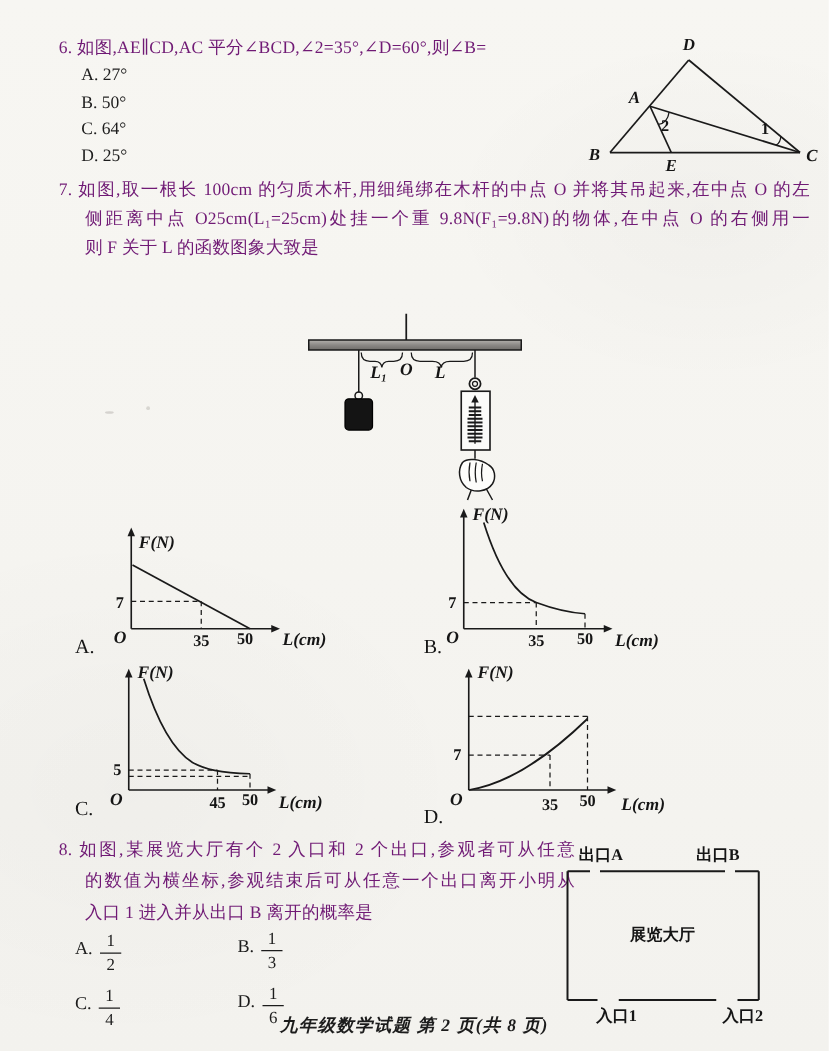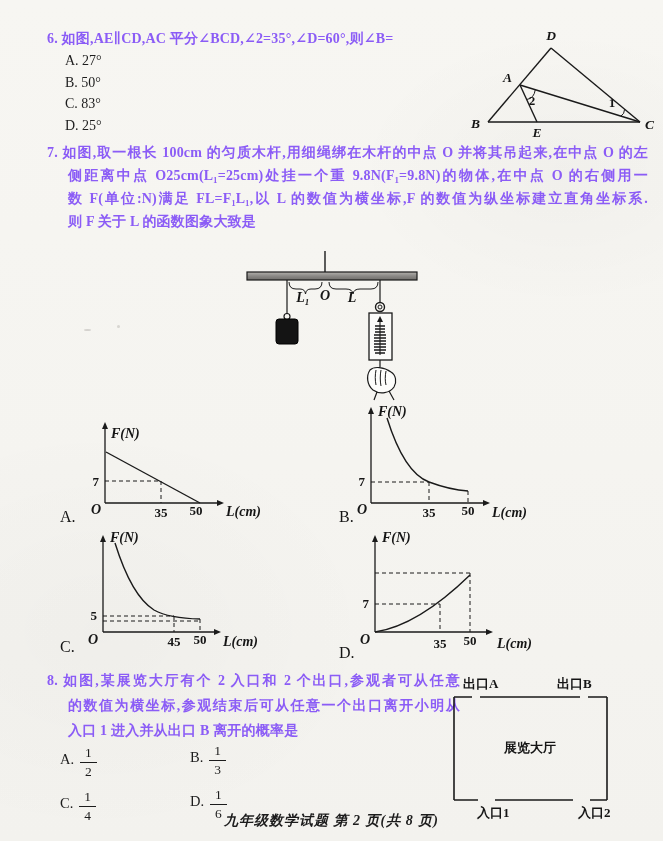--- a/index.html
+++ b/index.html
@@ -6,21 +6,21 @@
   body{
     width:663px;height:841px;position:relative;overflow:hidden;
     background:
       radial-gradient(ellipse 300px 200px at 85% 20%, rgba(0,0,0,0.025), transparent 70%),
       radial-gradient(ellipse 400px 300px at 15% 75%, rgba(0,0,0,0.02), transparent 70%),
       linear-gradient(180deg,#f7f6f2 0%, #f5f4f0 55%, #f3f2ee 100%);
     font-family:"Liberation Serif","DejaVu Serif",serif;
     color:#1c1c1c;
   }
   .abs{position:absolute;}
-  .qtext{font-size:14px;line-height:23px;letter-spacing:0.2px;color:#8b5cf6;font-weight:bold;}
+  .qtext{font-size:14px;line-height:23px;letter-spacing:0.2px;color:#701a75;}
   .hang{padding-left:21px;}
   .hang .first{text-indent:-21px;}
   .jline{text-align:justify;text-align-last:justify;}
   .q6opt{font-size:14px;line-height:21.5px;color:#1d1d1d;}
   .graph{position:absolute;}
   svg text{font-family:"Liberation Serif","DejaVu Serif",serif;fill:#151515;}
   .t-num{font-size:13px;font-weight:600;}
   .t-var{font-size:13.5px;font-style:italic;font-weight:600;}
   .t-axis{font-size:14px;font-style:italic;font-weight:600;}
   .t-letter{font-size:16px;}
@@ -32,21 +32,21 @@
   .footer{width:663px;text-align:center;font-size:14px;font-weight:600;letter-spacing:1px;}
   .artifact{background:#b9b7b2;border-radius:50%;}
 </style>
 </head>
 <body>
 
 <div class="abs qtext" style="left:47px;top:27px;width:430px;">6. 如图,AE∥CD,AC 平分∠BCD,∠2=35°,∠D=60°,则∠B=</div>
 <div class="abs" style="left:65px;top:50px;">
   <div class="q6opt">A. 27°</div>
   <div class="q6opt">B. 50°</div>
-  <div class="q6opt">C. 83°</div>
+  <div class="q6opt">C. 64°</div>
   <div class="q6opt">D. 25°</div>
 </div>
 
 <svg class="abs" style="left:462px;top:24px;" width="200" height="120" viewBox="0 0 200 120">
   <g stroke="#1a1a1a" stroke-width="1.4" fill="none">
     <line x1="26" y1="98" x2="89" y2="24"></line>
     <line x1="89" y1="24" x2="178" y2="98"></line>
     <line x1="26" y1="98" x2="178" y2="98"></line>
     <line x1="58" y1="61" x2="75" y2="98"></line>
     <line x1="58" y1="61" x2="178" y2="98"></line>
@@ -60,21 +60,20 @@
   <text x="18" y="104" text-anchor="end" class="t-var">B</text>
   <text x="183" y="105" text-anchor="start" class="t-var">C</text>
   <text x="75" y="113" text-anchor="middle" class="t-var">E</text>
   <text x="70" y="81" text-anchor="middle" class="t-num">2</text>
   <text x="150" y="83" text-anchor="middle" class="t-num">1</text>
 </svg>
 
 <div class="abs qtext hang" style="left:47px;top:141px;width:580px;">
   <div class="first jline">7. 如图,取一根长 100cm 的匀质木杆,用细绳绑在木杆的中点 O 并将其吊起来,在中点 O 的左</div>
   <div class="jline">侧距离中点 O25cm(L₁=25cm)处挂一个重 9.8N(F₁=9.8N)的物体,在中点 O 的右侧用一</div>
-  <div class="jline">数 F(单位:N)满足 FL=F₁L₁,以 L 的数值为横坐标,F 的数值为纵坐标建立直角坐标系.</div>
   <div>则 F 关于 L 的函数图象大致是</div>
 </div>
 
 <svg class="abs" style="left:230px;top:246px;" width="200" height="155" viewBox="0 0 200 155">
   <defs>
     <linearGradient id="rodgrad" x1="0" y1="0" x2="0" y2="1">
       <stop offset="0" stop-color="#b3b1ad"></stop>
         <stop offset="0.5" stop-color="#8b8986"></stop>
         <stop offset="1" stop-color="#6f6d6a"></stop>
     </linearGradient>

